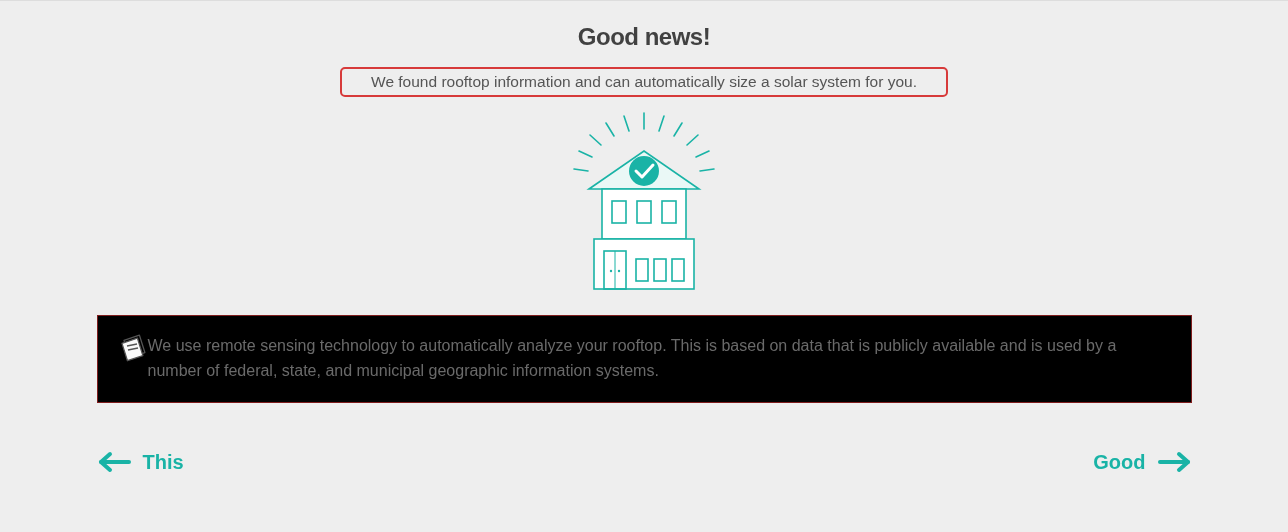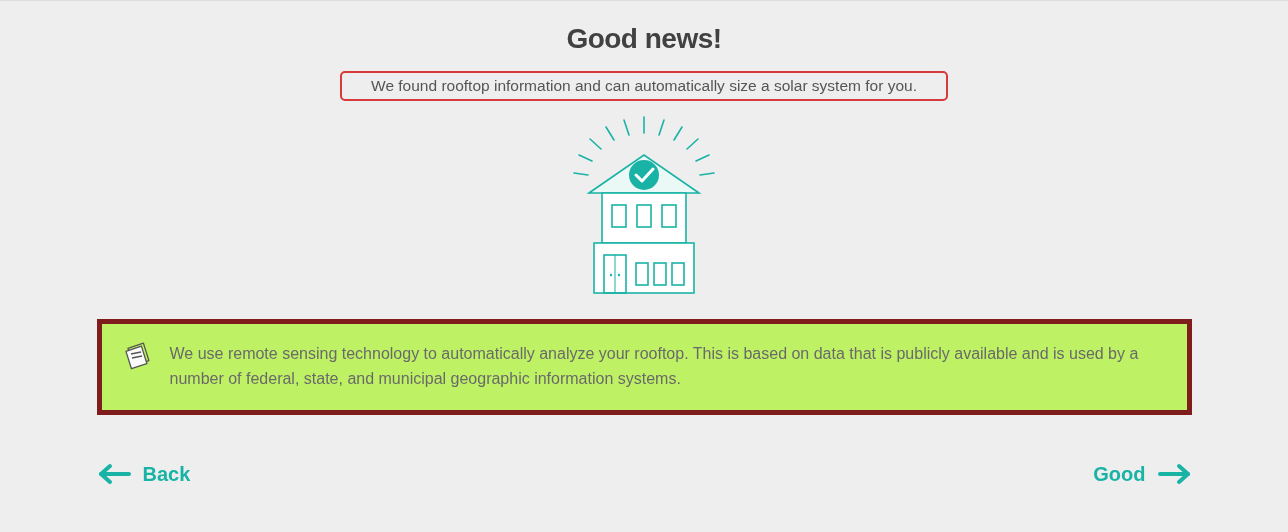--- a/index.html
+++ b/index.html
@@ -13,21 +13,21 @@
     }
     .container {
       width: 100%;
       height: 100%;
       display: flex;
       flex-direction: column;
       align-items: center;
       padding-top: 22px;
     }
     .title {
-      font-size: 28px;
+      font-size: 24px;
       font-weight: 700;
       color: #414141;
       text-align: center;
       margin-bottom: 16px;
       letter-spacing: -0.5px;
     }
     .subtitle-box {
       border: 2px solid #d73a3a;
       border-radius: 5px;
       padding: 4px 29px;
@@ -38,26 +38,25 @@
       color: #555;
       text-align: center;
     }
     .illustration-wrap {
       display: flex;
       justify-content: center;
       margin-bottom: 18px;
     }
     .info-card {
       width: 1095px;
-      background: #bef264;
-      border: 5px solid #7f1d1d;
+      background: #000000;
+      border: 1px solid #7f1d1d;
       display: flex;
       align-items: flex-start;
       padding: 18px 24px 18px 20px;
-      gap: 18px;
     }
     .info-icon svg { display: block; }
     .info-text {
       font-size: 16px;
       color: #6a6a6a;
       line-height: 1.55;
     }
     .nav-row {
       width: 1095px;
       display: flex;
@@ -144,21 +143,21 @@
   </div>
 
   <div class="nav-row">
     <div class="nav-btn">
       <span>
         <svg width="34" height="22" viewBox="0 0 34 22">
           <line x1="4" y1="11" x2="32" y2="11" stroke="#19b3a6" stroke-width="4" stroke-linecap="round"></line>
           <polyline points="13,3 4,11 13,19" fill="none" stroke="#19b3a6" stroke-width="4" stroke-linecap="round" stroke-linejoin="round"></polyline>
         </svg>
       </span>
-      <span>Back</span>
+      <span>This</span>
     </div>
     <div class="nav-btn">
       <span>Good</span>
       <span>
         <svg width="34" height="22" viewBox="0 0 34 22">
           <line x1="2" y1="11" x2="30" y2="11" stroke="#19b3a6" stroke-width="4" stroke-linecap="round"></line>
           <polyline points="21,3 30,11 21,19" fill="none" stroke="#19b3a6" stroke-width="4" stroke-linecap="round" stroke-linejoin="round"></polyline>
         </svg>
       </span>
     </div>

